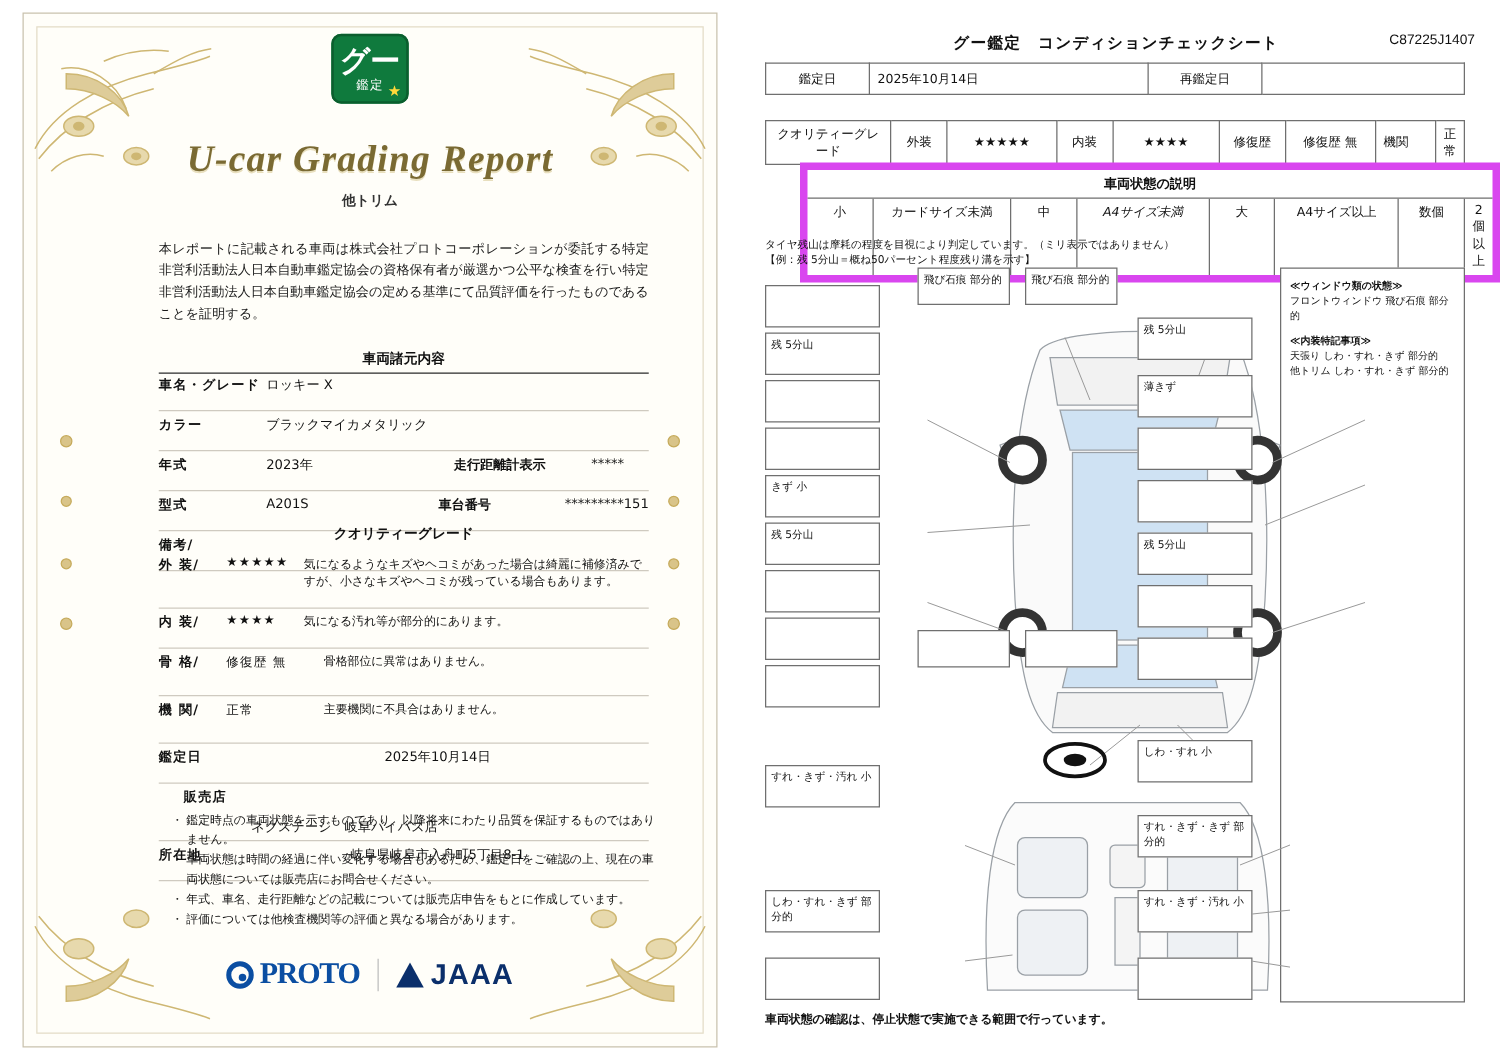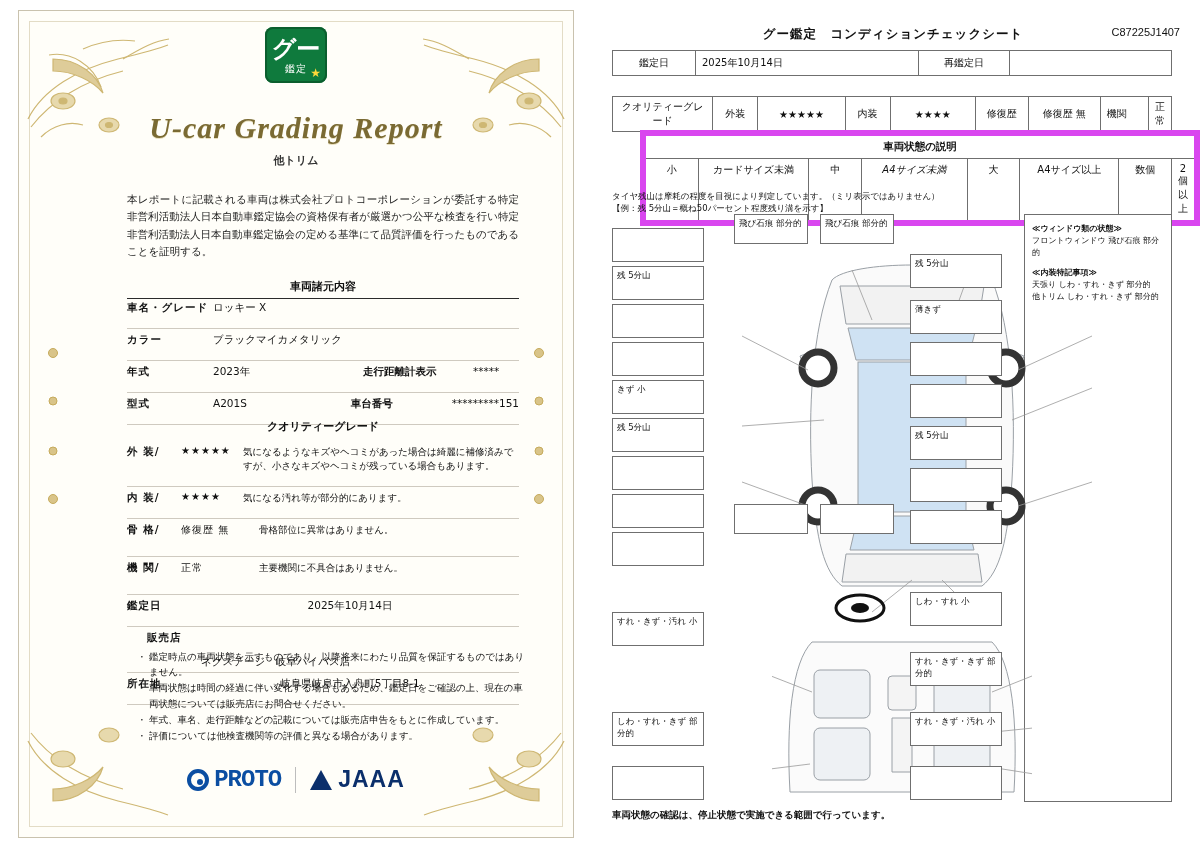--- a/index.html
+++ b/index.html
@@ -89,21 +89,21 @@
   .foot-note .hd{font-weight:bold;margin-bottom:2px;}
   .foot-note ul{margin:0;padding-left:12px;list-style:none;}
   .foot-note li{position:relative;padding-left:10px;margin-bottom:1px;}
   .foot-note li:before{content:"・";position:absolute;left:-2px;}
 
   .brandrow{
     position:absolute;left:0;right:0;bottom:44px;display:flex;justify-content:center;
     align-items:center;gap:14px;
   }
   .proto{display:flex;align-items:center;gap:5px;color:#0b4ea2;font-weight:bold;font-size:24px;
-    font-family:Liberation Mono, monospace;letter-spacing:-1px;}
+    font-family:Liberation Serif, serif;letter-spacing:-1px;}
   .proto .ring{
     width:22px;height:22px;border-radius:50%;border:4px solid #0b4ea2;box-sizing:border-box;
     position:relative;
   }
   .proto .ring:after{content:"";position:absolute;left:6px;top:6px;width:6px;height:6px;background:#0b4ea2;border-radius:50%;}
   .divider-v{width:1px;height:26px;background:#bdbdbd;}
   .jaaa{display:flex;align-items:center;gap:6px;color:#0b2f6b;font-weight:bold;font-size:23px;letter-spacing:1px;}
   .jaaa .tri{width:0;height:0;border-left:11px solid transparent;border-right:11px solid transparent;border-bottom:20px solid #0b2f6b;}
 
   
@@ -269,20 +269,24 @@
         <div class="lbl">年式</div>
         <div class="val2">2023年</div>
         <div class="lbl2" style="width:110px;">走行距離計表示</div>
         <div class="val">*****</div>
       </div>
       <div class="row">
         <div class="lbl">型式</div>
         <div class="val2">A201S</div>
         <div class="lbl2" style="width:110px;">車台番号</div>
         <div class="val">*********151</div>
+      </div>
+      <div class="row">
+        <div class="lbl">備考/</div>
+        <div class="val"></div>
       </div>
     </div>
 
     <div class="sec-head" style="top:408px;border-bottom:none;">クオリティーグレード</div>
 
     <div class="rows" style="top:430px;">
       <div class="row" style="min-height:38px;">
         <div class="lbl" style="width:54px;">外 装/</div>
         <div class="stars" style="width:62px;flex:none;">★★★★★</div>
         <div class="val note-sm">気になるようなキズやヘコミがあった場合は綺麗に補修済みですが、小さなキズやヘコミが残っている場合もあります。</div>

